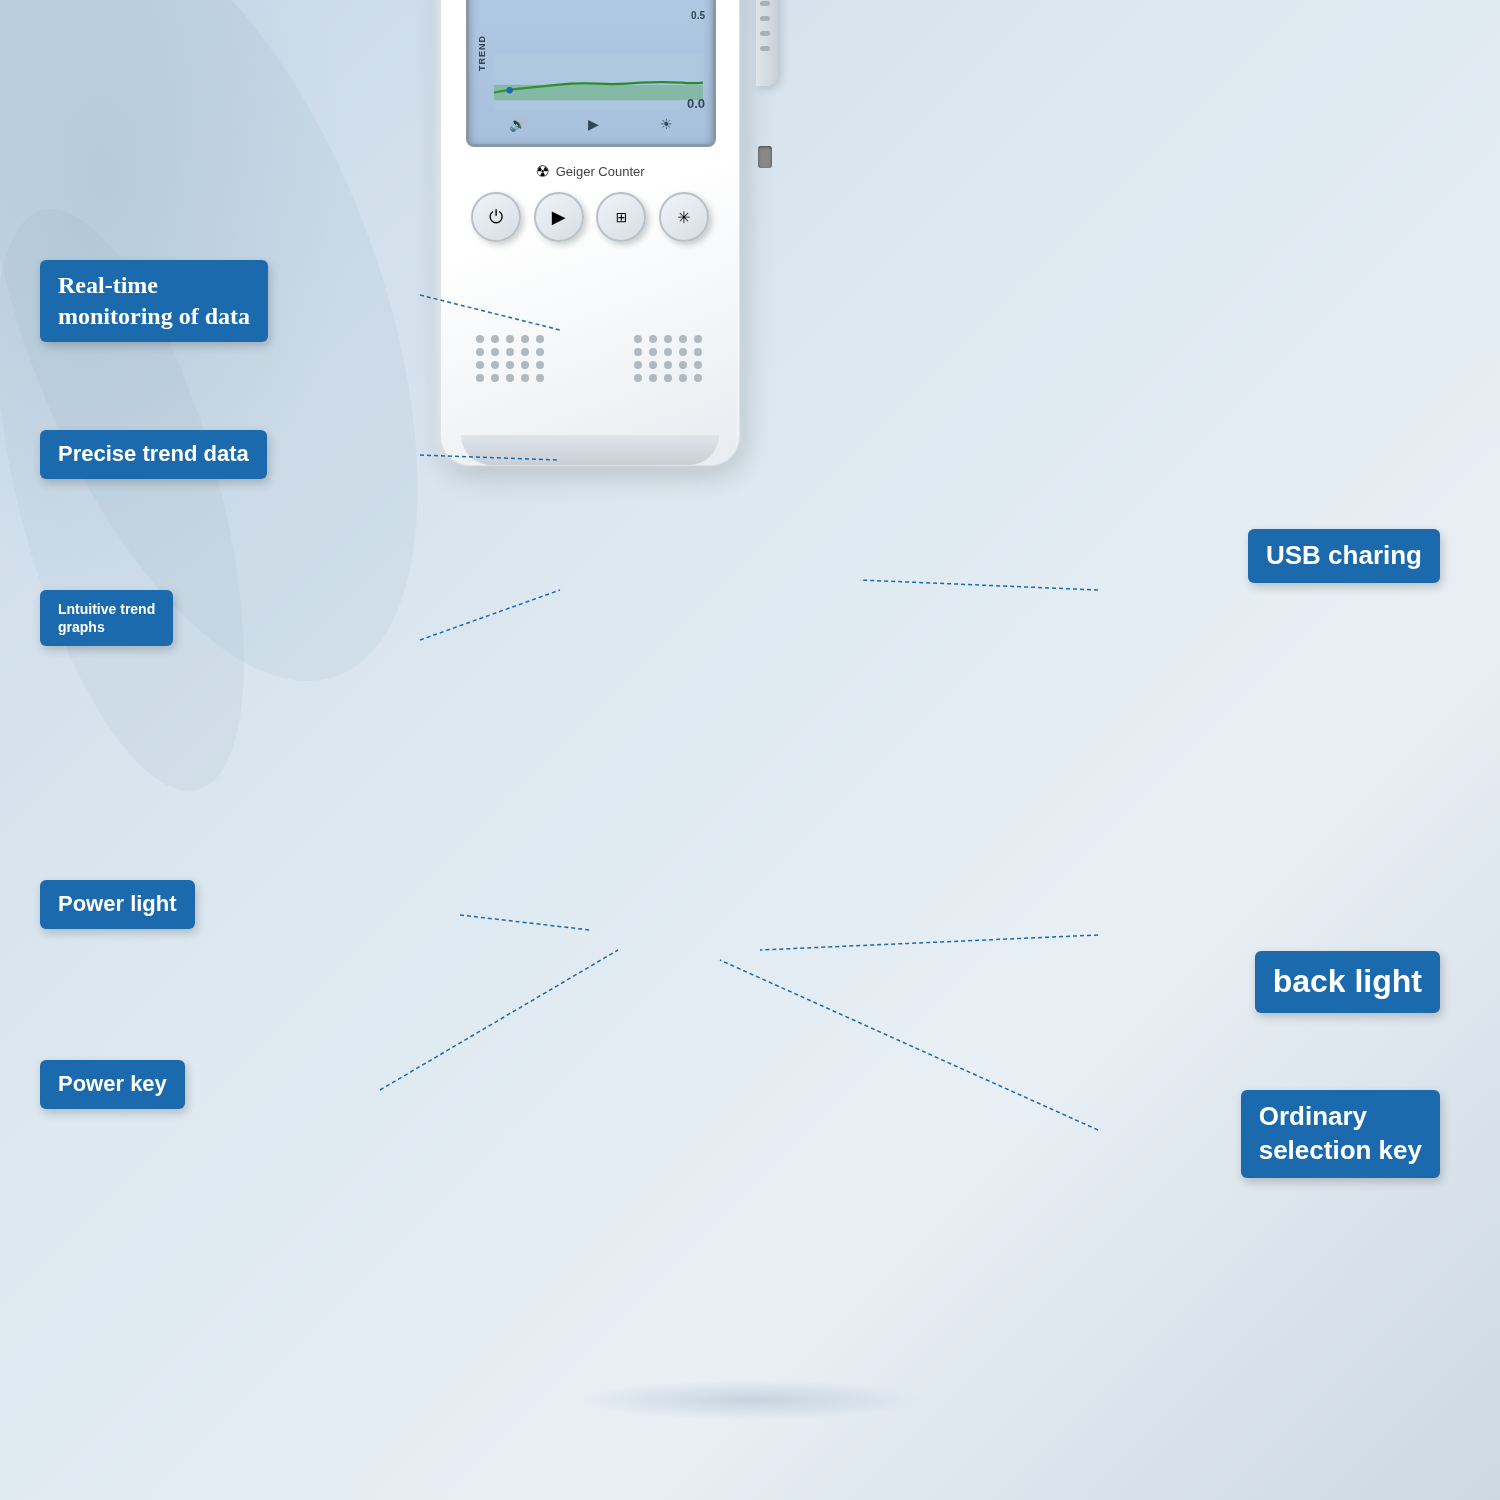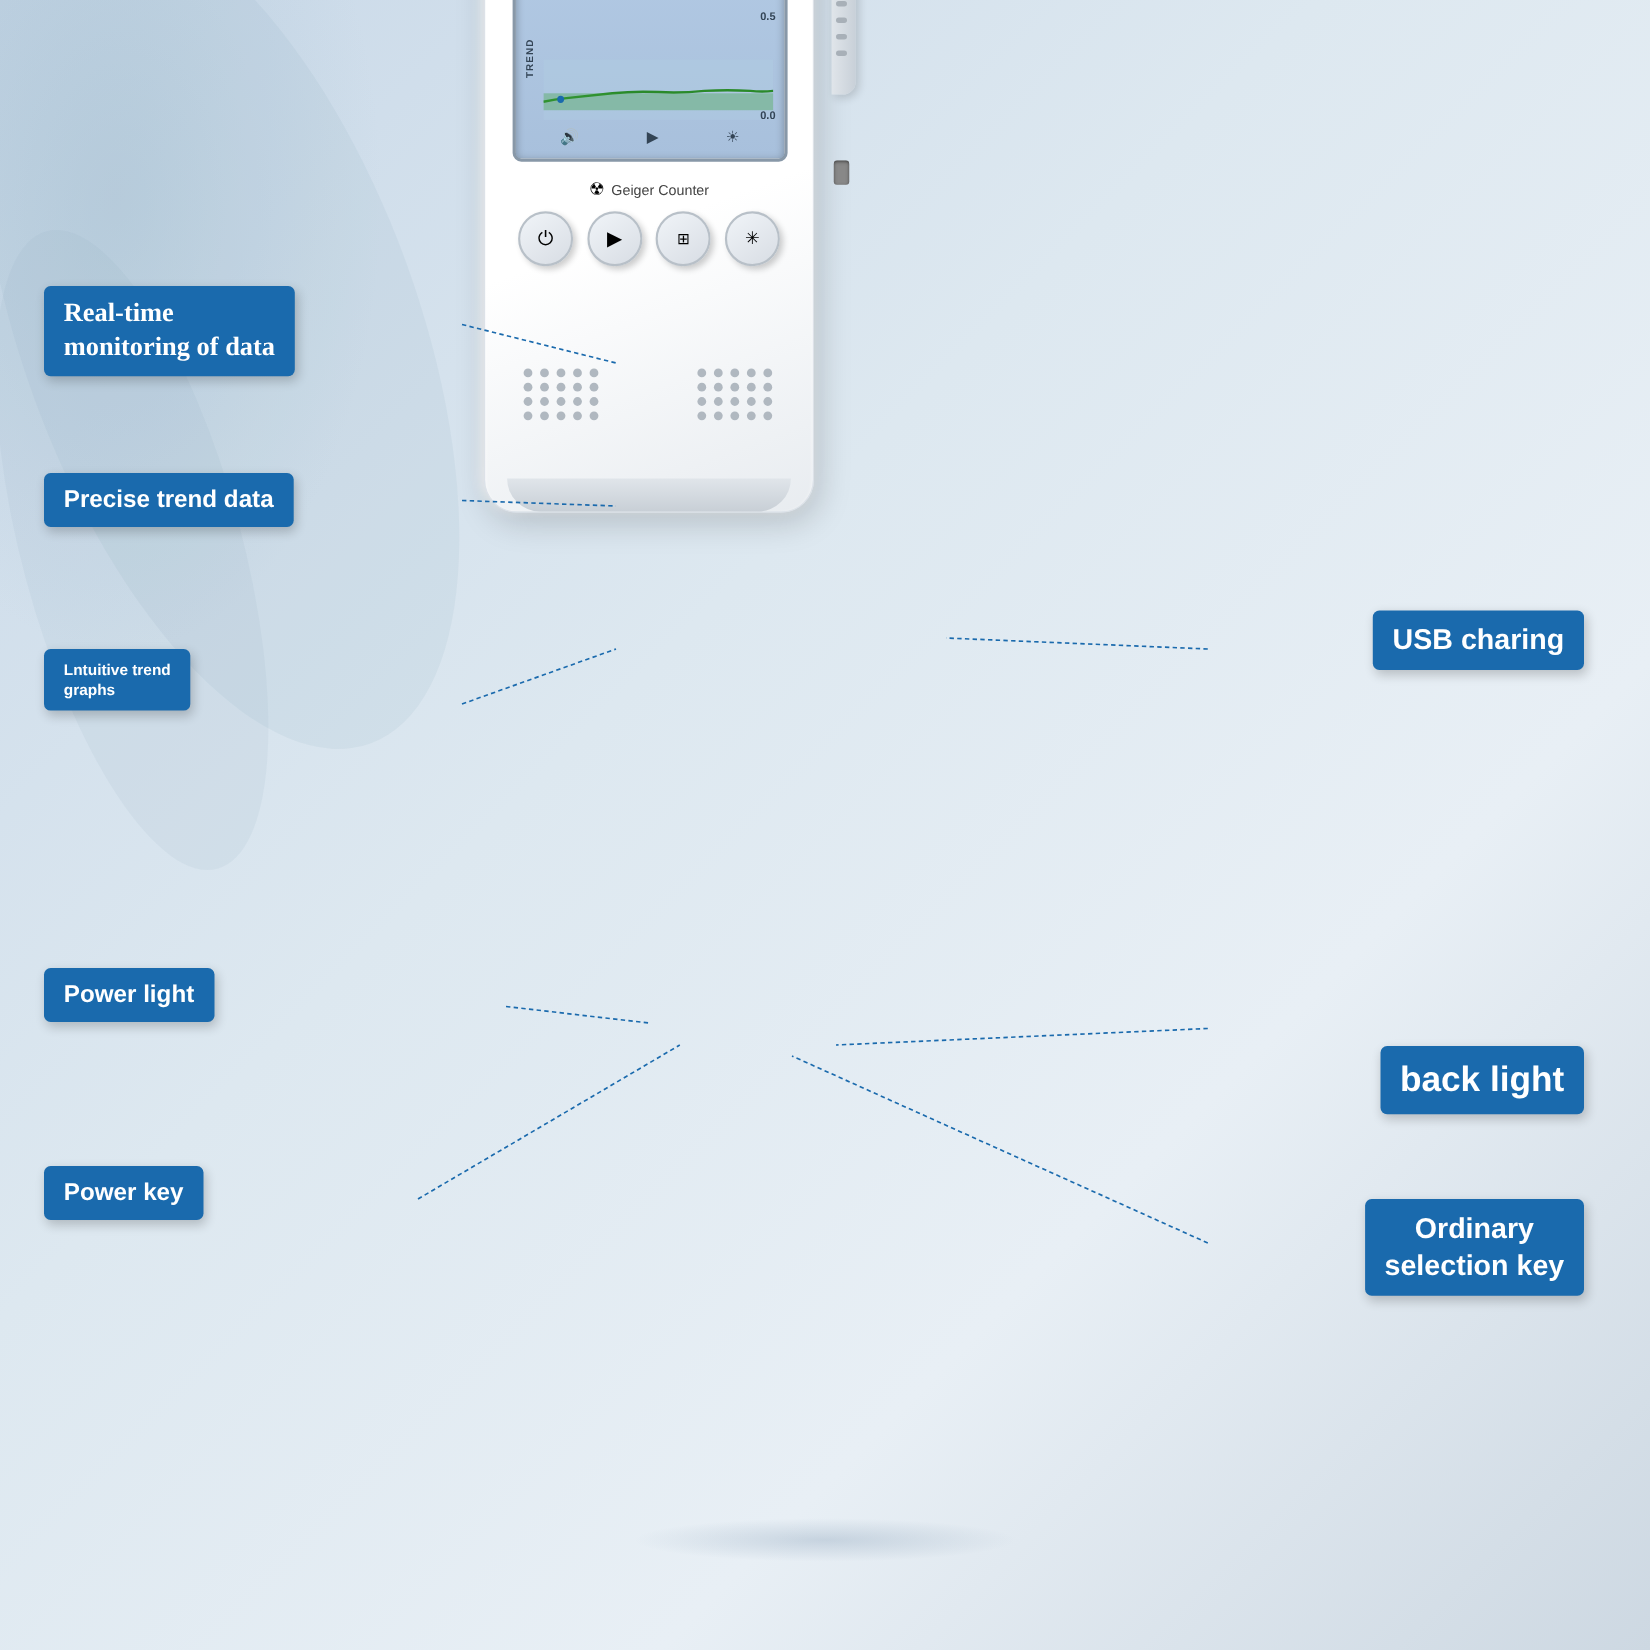--- a/index.html
+++ b/index.html
@@ -146,21 +146,21 @@
 
     .trend-line {
       width: 100%;
       height: 100%;
     }
 
     .scale-bottom {
       position: absolute;
       bottom: 33px;
       right: 8px;
-      font-size: 10px;
+      font-size: 13px;
       color: #334455;
       font-weight: bold;
     }
 
     
     .screen-bottom-icons {
       position: absolute;
       bottom: 12px;
       left: 10px;
       right: 10px;
@@ -310,29 +310,29 @@
 </div>
 
 <div class="label-box" style="left:40px; top:880px;">
   <span>Power light</span>
 </div>
 
 <div class="label-box" style="left:40px; top:1060px;">
   <span>Power key</span>
 </div>
 
-<div class="label-box" style="right:60px; top:555px; font-size:26px;">
+<div class="label-box" style="right:60px; top:529px; font-size:26px;">
   <span>USB charing</span>
 </div>
 
 <div class="label-box" style="right:60px; top:951px; font-size:32px;">
   <span>back light</span>
 </div>
 
-<div class="label-box" style="right:60px; top:1090px; font-size:26px;text-align:center;">
+<div class="label-box" style="right:60px; top:1090px; font-size:26px;">
   <span style="white-space:pre-line;">Ordinary
 selection key</span>
 </div>
 
 <div class="device" style="left:calc(50% - 150px); top:150px;">
 
   <div class="device-body">
 
     <div class="screen">
 

